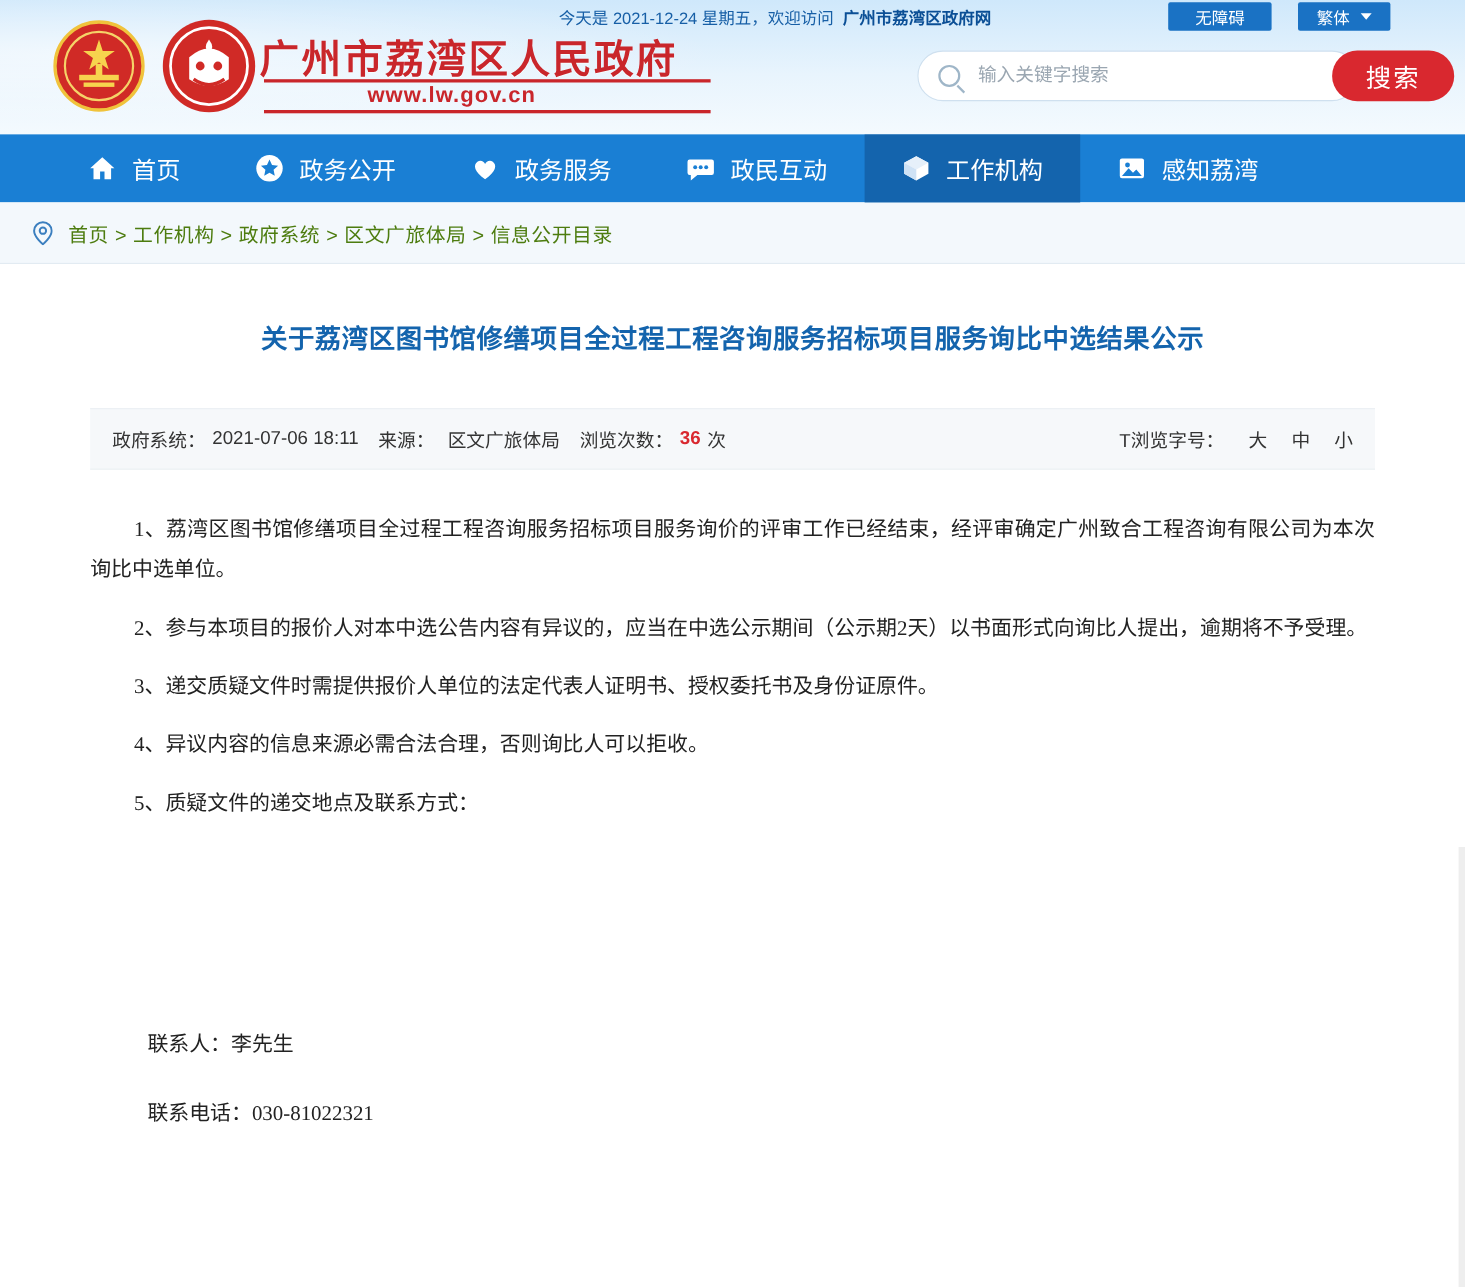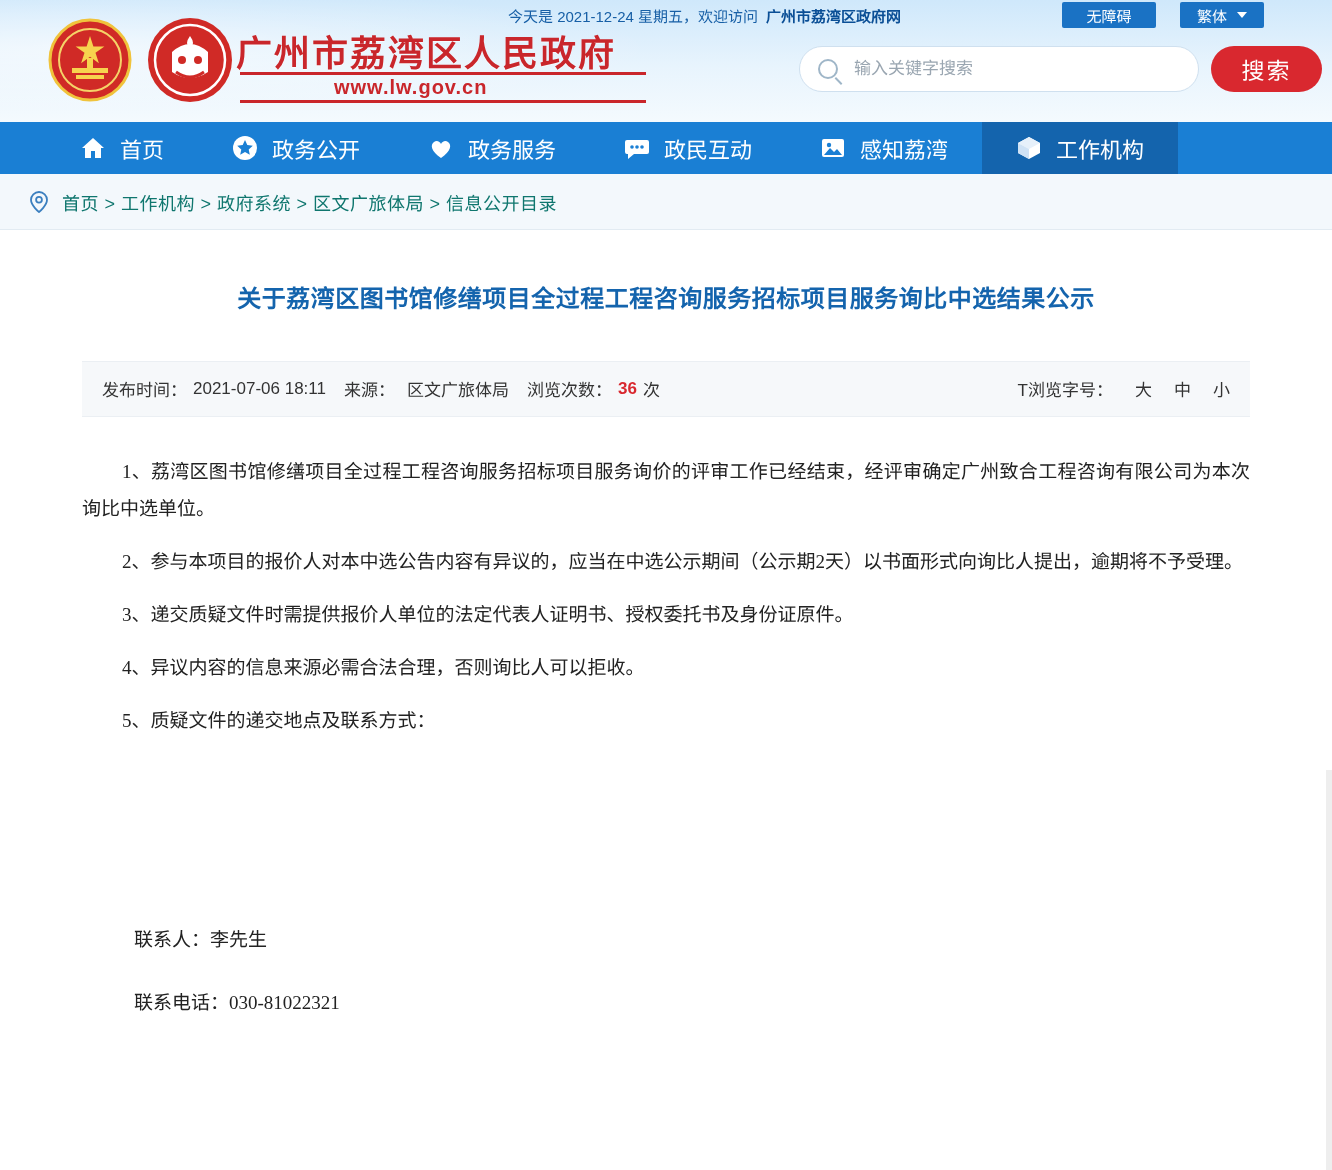--- a/index.html
+++ b/index.html
@@ -109,21 +109,21 @@
   }
   .caret-down {
     width: 0; height: 0;
     border-left: 5px solid transparent;
     border-right: 5px solid transparent;
     border-top: 6px solid #ffffff;
   }
 
   .searchbox {
     position: absolute;
-    left: 799px; top: 46px;
+    left: 834px; top: 46px;
     width: 400px; height: 46px;
     background: #ffffff;
     border: 1px solid #cfe0ef;
     border-radius: 23px;
     display: flex;
     align-items: center;
     padding-left: 18px;
   }
   .search-icon-circ {
     width: 20px; height: 20px;
@@ -161,21 +161,21 @@
     border-radius: 23px;
     display: flex;
     align-items: center;
     justify-content: center;
     letter-spacing: 2px;
   }
 
   
   .nav {
     width: 1332px;
-    height: 52px;
+    height: 62px;
     background: #1a7fd4;
     display: flex;
     align-items: stretch;
     padding-left: 46px;
   }
   .nav-item {
     display: flex;
     align-items: center;
     gap: 14px;
     padding: 0 34px;
@@ -199,21 +199,21 @@
     background: #f3f8fc;
     border-bottom: 1px solid #e2ebf2;
     display: flex;
     align-items: center;
     padding-left: 30px;
     gap: 14px;
   }
   .pin-icon { width: 18px; height: 22px; flex: none; }
   .crumb-text {
     font-size: 18px;
-    color: #0f766e;
+    color: #4d7c0f;
     letter-spacing: 0.5px;
   }
 
   
   .page-body {
     width: 1332px;
     background: #ffffff;
     padding: 0 82px;
   }
   .art-title {
@@ -349,58 +349,58 @@
     <span class="nav-ico">
       <svg width="26" height="26" viewBox="0 0 26 26">
           <path d="M3 5 h20 a2 2 0 0 1 2 2 v10 a2 2 0 0 1 -2 2 H10 l-6 5 v-5 H3 a2 2 0 0 1 -2-2 V7 a2 2 0 0 1 2-2z" fill="#fff"></path>
           <circle cx="8" cy="12" r="1.8" fill="#1a7fd4"></circle>
           <circle cx="13" cy="12" r="1.8" fill="#1a7fd4"></circle>
           <circle cx="18" cy="12" r="1.8" fill="#1a7fd4"></circle>
         </svg>
     </span>
     <span>政民互动</span>
   </div>
+  <div class="nav-item active">
+    <span class="nav-ico">
+      <svg width="26" height="26" viewBox="0 0 26 26">
+          <path d="M13 2 L24 8 v10 l-11 6 -11-6 V8z" fill="#fff"></path>
+          <path d="M13 2 L24 8 l-11 6 -11-6z" fill="#e6f0fa"></path>
+          <path d="M2 8 l11 6 v10 l-11-6z" fill="#cfe2f5"></path>
+        </svg>
+    </span>
+    <span>工作机构</span>
+  </div>
   <div class="nav-item">
     <span class="nav-ico">
       <svg width="26" height="26" viewBox="0 0 26 26">
           <rect x="2" y="4" width="22" height="18" rx="2" fill="#fff"></rect>
           <circle cx="9" cy="10" r="2.2" fill="#1a7fd4"></circle>
           <path d="M4 20 l6-7 4 4 3-3 5 6z" fill="#1a7fd4"></path>
         </svg>
     </span>
     <span>感知荔湾</span>
-  </div>
-  <div class="nav-item active">
-    <span class="nav-ico">
-      <svg width="26" height="26" viewBox="0 0 26 26">
-          <path d="M13 2 L24 8 v10 l-11 6 -11-6 V8z" fill="#fff"></path>
-          <path d="M13 2 L24 8 l-11 6 -11-6z" fill="#e6f0fa"></path>
-          <path d="M2 8 l11 6 v10 l-11-6z" fill="#cfe2f5"></path>
-        </svg>
-    </span>
-    <span>工作机构</span>
   </div>
 </div>
 
 <div class="crumb-wrap">
   <span class="pin-icon">
     <svg width="18" height="22" viewBox="0 0 18 22">
         <path d="M9 1 C4.6 1 1 4.5 1 8.8 1 14.6 9 21 9 21 s8-6.4 8-12.2C17 4.5 13.4 1 9 1z" fill="none" stroke="#3b7fbf" stroke-width="1.8"></path>
         <circle cx="9" cy="8.7" r="2.9" fill="none" stroke="#3b7fbf" stroke-width="1.8"></circle>
       </svg>
   </span>
   <span class="crumb-text">首页 &gt; 工作机构 &gt; 政府系统 &gt; 区文广旅体局 &gt; 信息公开目录</span>
 </div>
 
 <div class="page-body">
   <div class="art-title">关于荔湾区图书馆修缮项目全过程工程咨询服务招标项目服务询比中选结果公示</div>
 
   <div class="meta-bar">
     <div class="meta-left">
-      <span>发布时间：</span>
+      <span>政府系统：</span>
       <span>2021-07-06 18:11</span>
       <span style="margin-left:12px">来源：</span>
       <span style="margin-left:6px">区文广旅体局</span>
       <span style="margin-left:12px">浏览次数：</span>
       <span class="meta-count">36</span>
       <span>次</span>
     </div>
     <div class="meta-right">
       <span>T浏览字号：</span>
       <span class="fs-btn">大</span>

